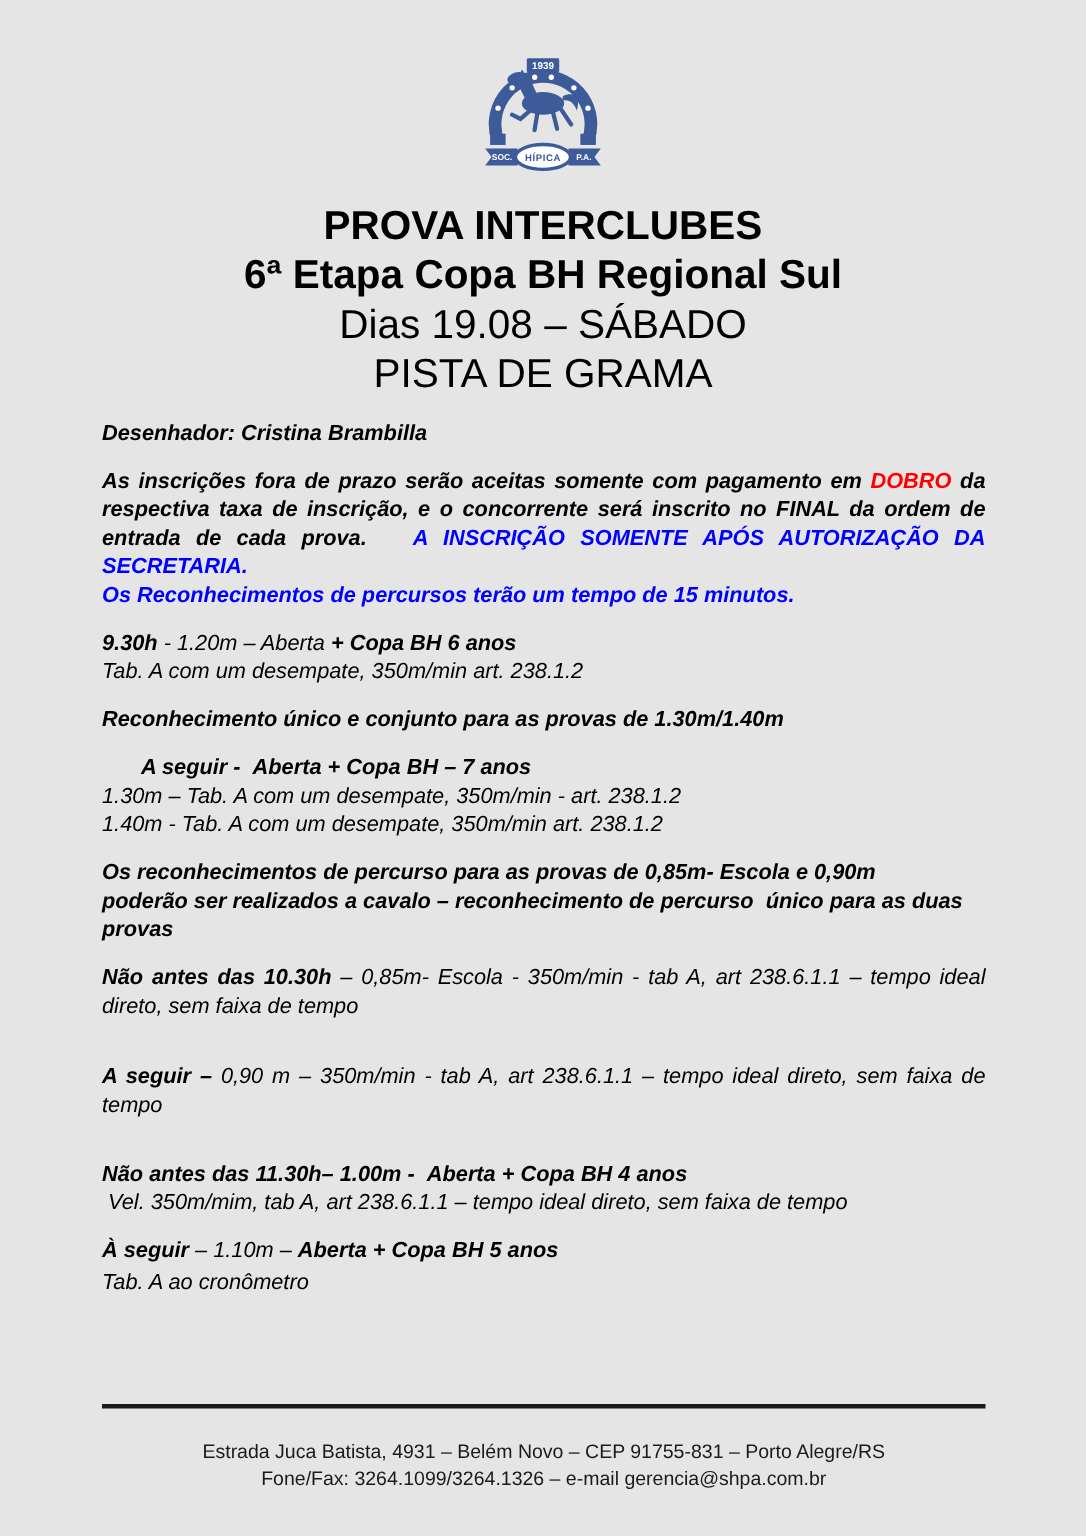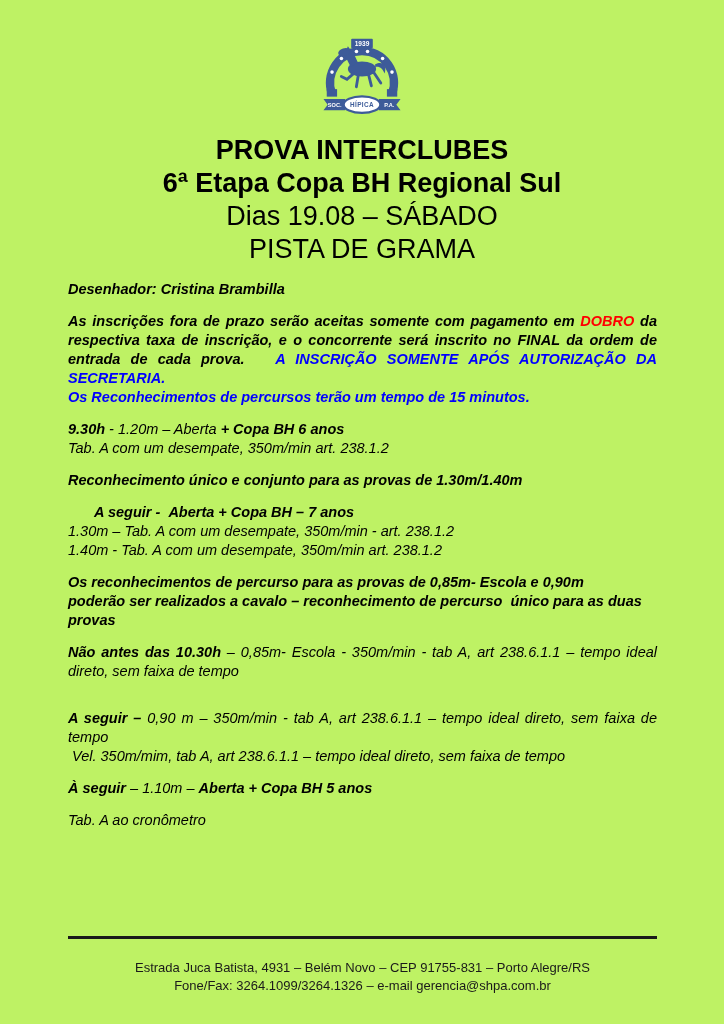--- a/index.html
+++ b/index.html
@@ -1,20 +1,20 @@
 <!DOCTYPE html>
 <html><head>
 <meta charset="utf-8">
 <style>
   html,body { margin:0; padding:0; background:#ffffff; }
   .page {
     position: relative;
     width: 724px;
     height: 1024px;
-    background: #bef264;
+    background: #e5e5e5;
     font-family: "Liberation Sans", sans-serif;
     color: #000000;
     overflow: hidden;
   }
   .logo-wrap {
     padding-top: 36px;
     display: flex;
     justify-content: center;
   }
   .title-block {
@@ -104,23 +104,24 @@
       <p class="para" style="margin-top: 13px;"><span style="font-weight: bold;">9.30h</span><span> - 1.20m – Aberta </span><span style="font-weight: bold;">+ Copa BH 6 anos</span></p>
       <p class="para" style="margin-top: 0px;"><span>Tab. A com um desempate, 350m/min art. 238.1.2</span></p>
       <p class="para" style="margin-top: 13px;"><span style="font-weight: bold;">Reconhecimento único e conjunto para as provas de 1.30m/1.40m</span></p>
       <p class="para" style="margin-top: 13px; margin-left: 26px;"><span style="font-weight: bold;">A seguir - &nbsp;Aberta + Copa BH – 7 anos</span></p>
       <p class="para" style="margin-top: 0px;"><span>1.30m – Tab. A com um desempate, 350m/min - art. 238.1.2</span></p>
       <p class="para" style="margin-top: 0px;"><span>1.40m - Tab. A com um desempate, 350m/min art. 238.1.2</span></p>
       <p class="para" style="margin-top: 13px;"><span style="font-weight: bold;">Os reconhecimentos de percurso para as provas de 0,85m- Escola e 0,90m</span></p>
       <p class="para" style="margin-top: 0px;"><span style="font-weight: bold;">poderão ser realizados a cavalo – reconhecimento de percurso &nbsp;único para as duas provas</span></p>
       <p class="para justify" style="margin-top: 13px;"><span style="font-weight: bold;">Não antes das 10.30h</span><span> – 0,85m- Escola - 350m/min - tab A, art 238.6.1.1 – tempo ideal direto, sem faixa de tempo</span></p>
       <p class="para justify" style="margin-top: 28px;"><span style="font-weight: bold;">A seguir –</span><span> 0,90 m – 350m/min - tab A, art 238.6.1.1 – tempo ideal direto, sem faixa de tempo</span></p>
+      <p class="para" style="margin-top: 27px;"><span style="font-weight: bold;">Não antes das 11.30h– 1.00m - &nbsp;Aberta + Copa BH 4 anos</span></p>
       <p class="para" style="margin-top: 0px;"><span>&nbsp;Vel. 350m/mim, tab A, art 238.6.1.1 – tempo ideal direto, sem faixa de tempo</span></p>
       <p class="para" style="margin-top: 13px;"><span style="font-weight: bold;">À seguir</span><span> – 1.10m – </span><span style="font-weight: bold;">Aberta + Copa BH 5 anos</span></p>
-      <p class="para" style="margin-top: 13px;"><span>Tab. A ao cronômetro</span></p>
+      <p class="para" style="margin-top: 2px;"><span>Tab. A ao cronômetro</span></p>
     </div>
 
   <div class="footer">
     <div>Estrada Juca Batista, 4931 – Belém Novo – CEP 91755-831 – Porto Alegre/RS</div>
     <div>Fone/Fax: 3264.1099/3264.1326 – e-mail gerencia@shpa.com.br</div>
   </div>
 
 </div>
 
 </body></html>

